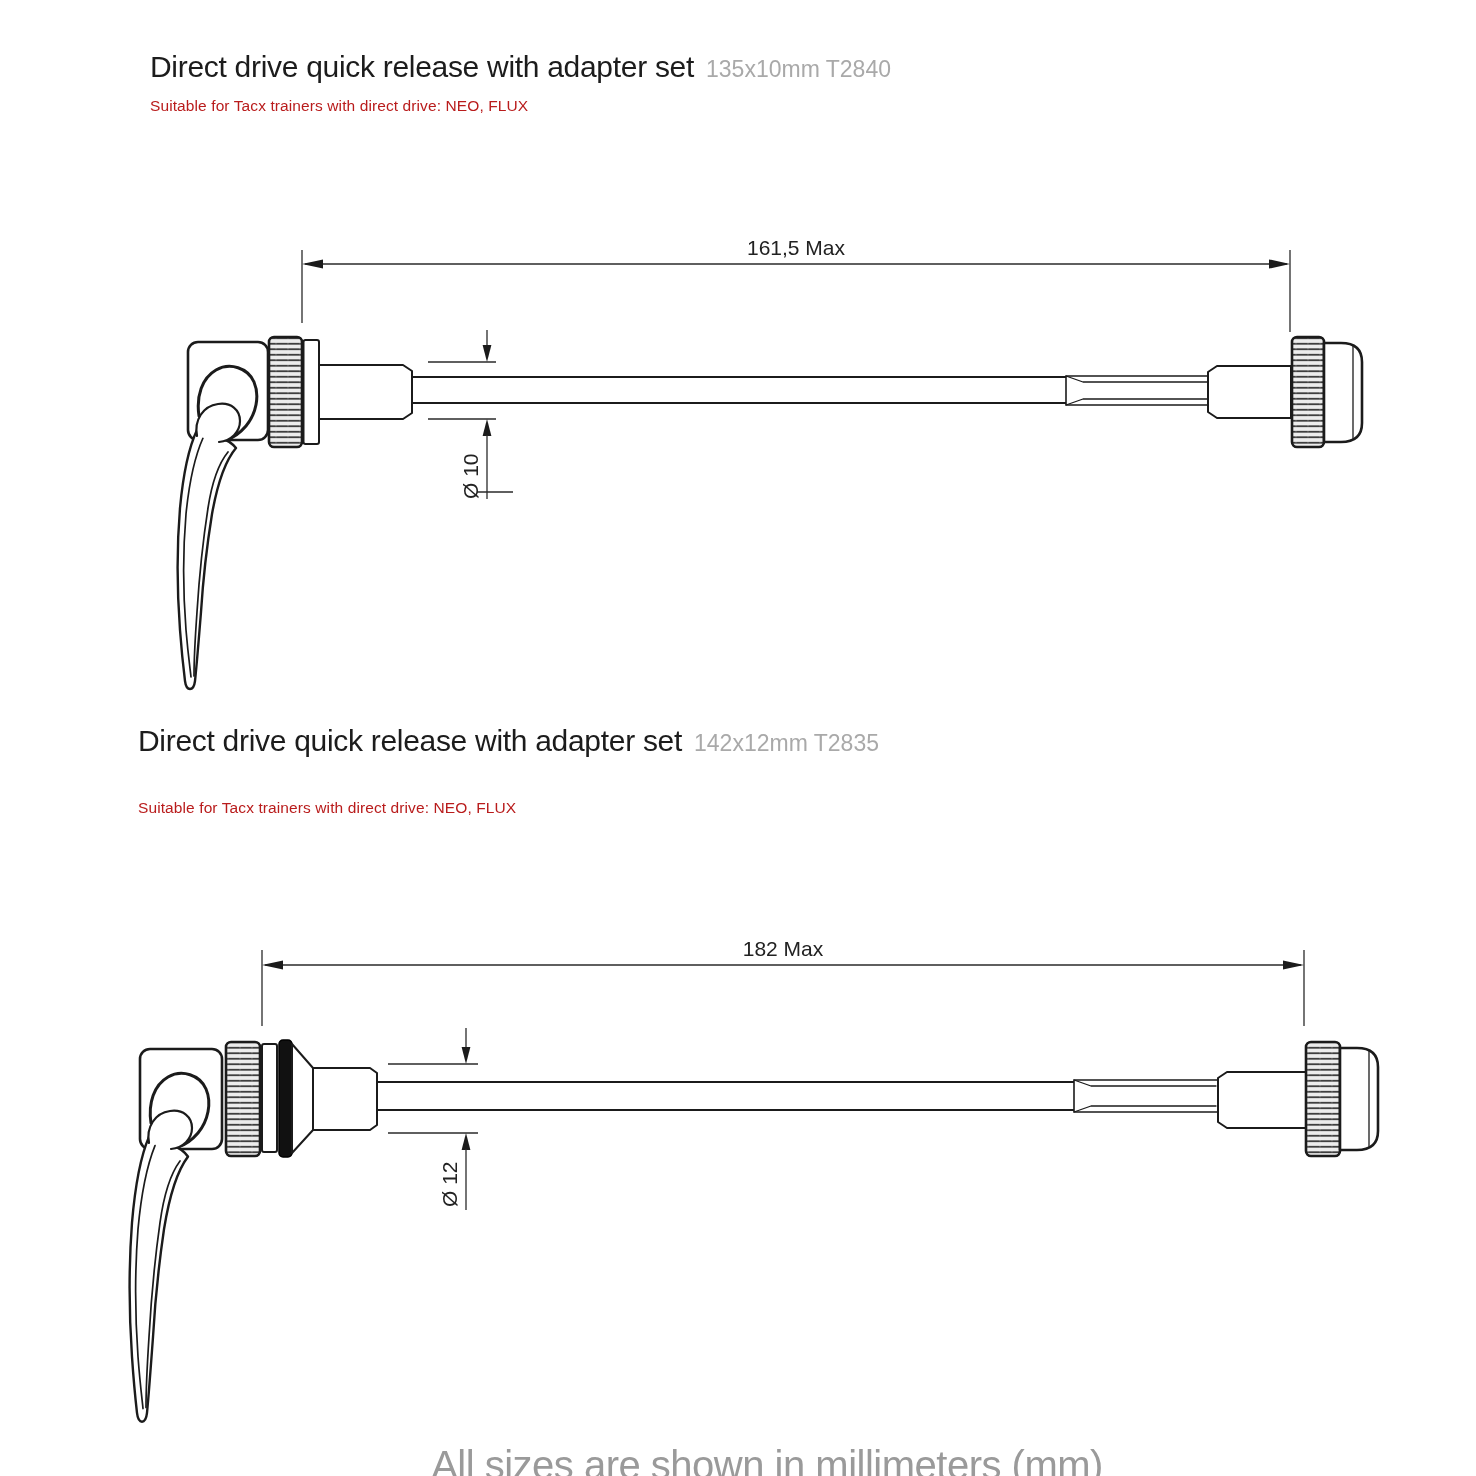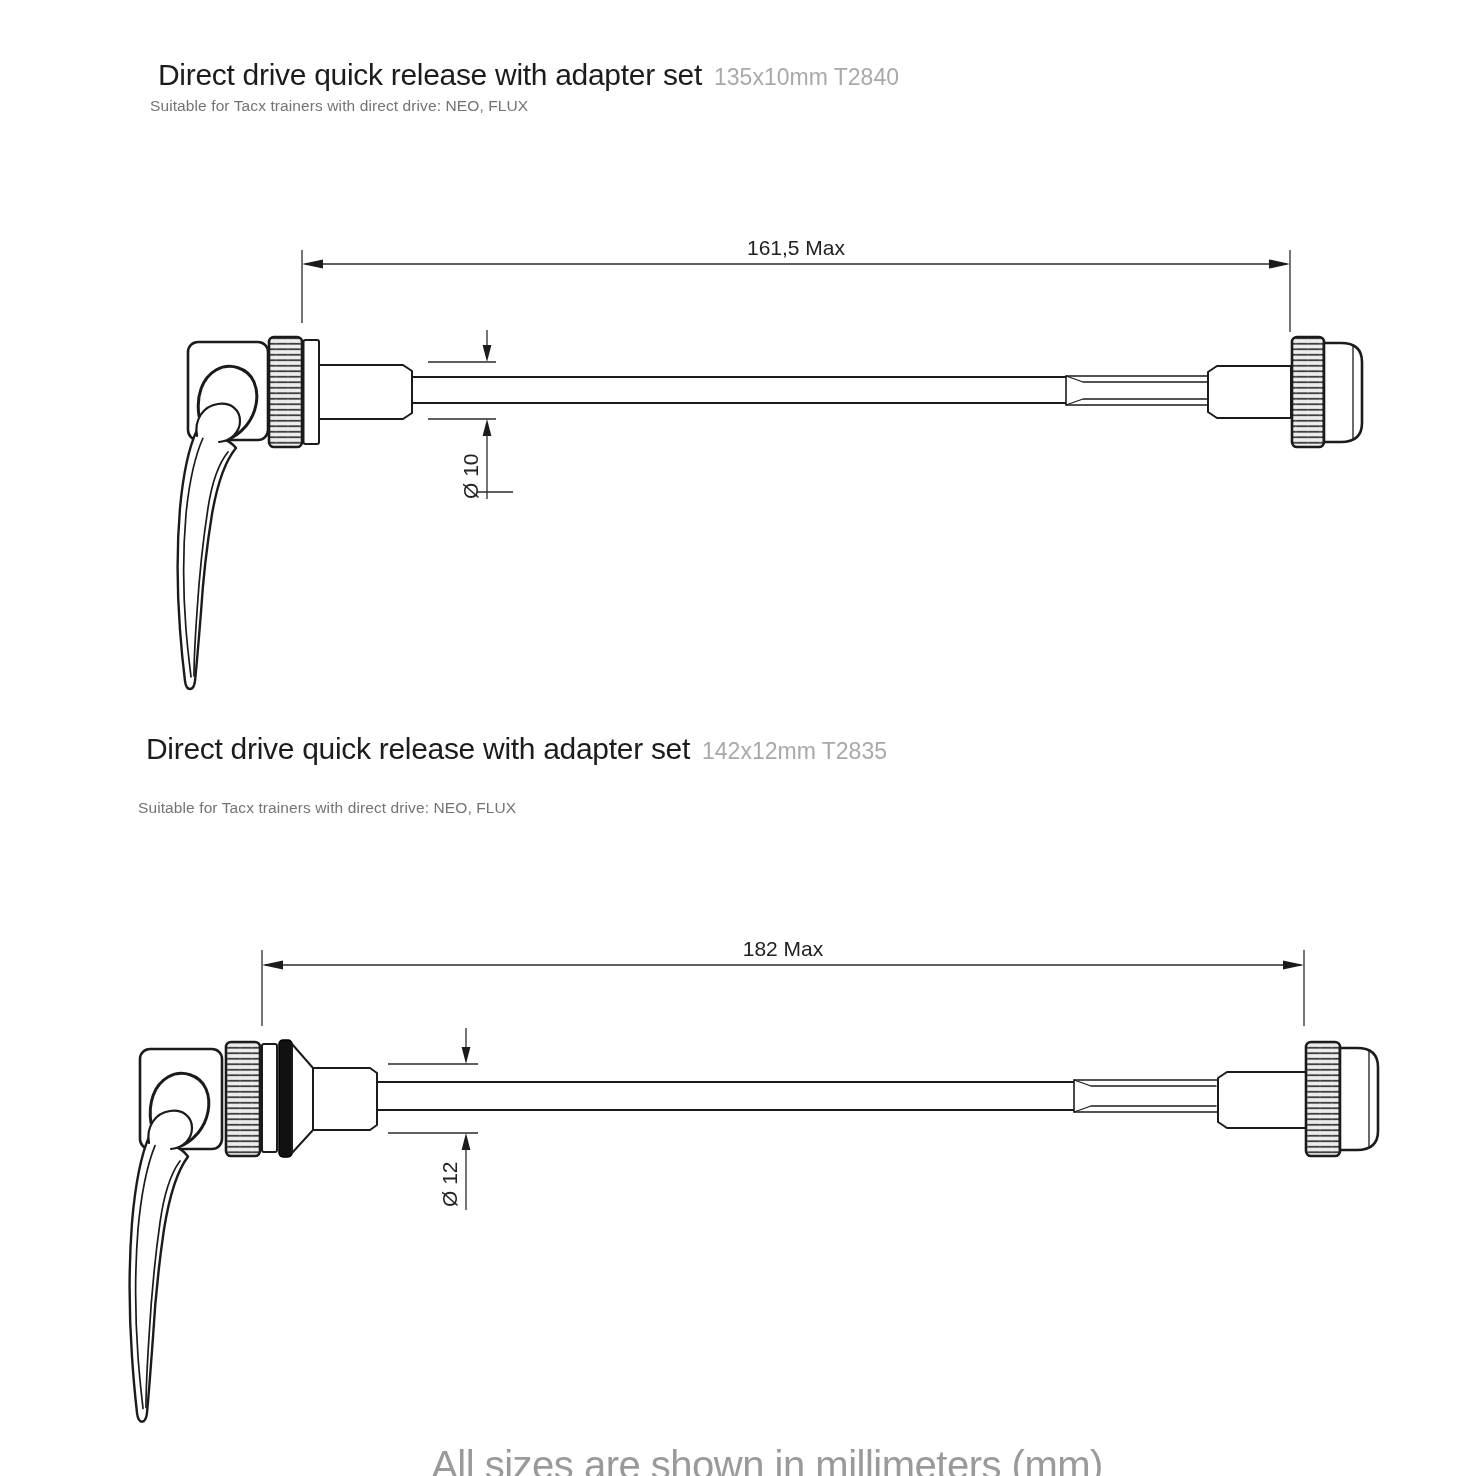--- a/index.html
+++ b/index.html
@@ -4,27 +4,27 @@
 <style>
   html,body{margin:0;padding:0;}
   body{
     width:1476px;height:1476px;position:relative;overflow:hidden;
     background:#ffffff;
     font-family:"Liberation Sans","DejaVu Sans",sans-serif;
     color:#1c1c1c;
   }
   .abs{position:absolute;}
   h1.sec-title{
-    margin:8px;font-size:30px;font-weight:400;letter-spacing:-0.3px;white-space:nowrap;
+    margin:0;font-size:30px;font-weight:400;letter-spacing:-0.3px;white-space:nowrap;
   }
   h1.sec-title .variant{
     font-size:23px;color:#a9a9a9;margin-left:12px;font-weight:400;letter-spacing:0;
   }
   .sec-sub{
-    font-size:15.5px;letter-spacing:0.1px;color:#737373;white-space:nowrap;
+    font-size:15.5px;letter-spacing:0.1px;color:#b91c1c;white-space:nowrap;
   }
   .footer-note{
     left:0;width:100%;top:1443px;text-align:center;text-indent:58px;
     font-size:40px;color:#9a9a9a;letter-spacing:-0.5px;white-space:nowrap;
   }
   svg{display:block;}
   svg .ln{stroke:#1b1b1b;fill:none;}
   svg .fw{fill:#ffffff;stroke:#1b1b1b;}
   svg .ar{fill:#1b1b1b;stroke:none;}
   svg .dim{stroke:#2a2a2a;stroke-width:1.3;fill:none;}

